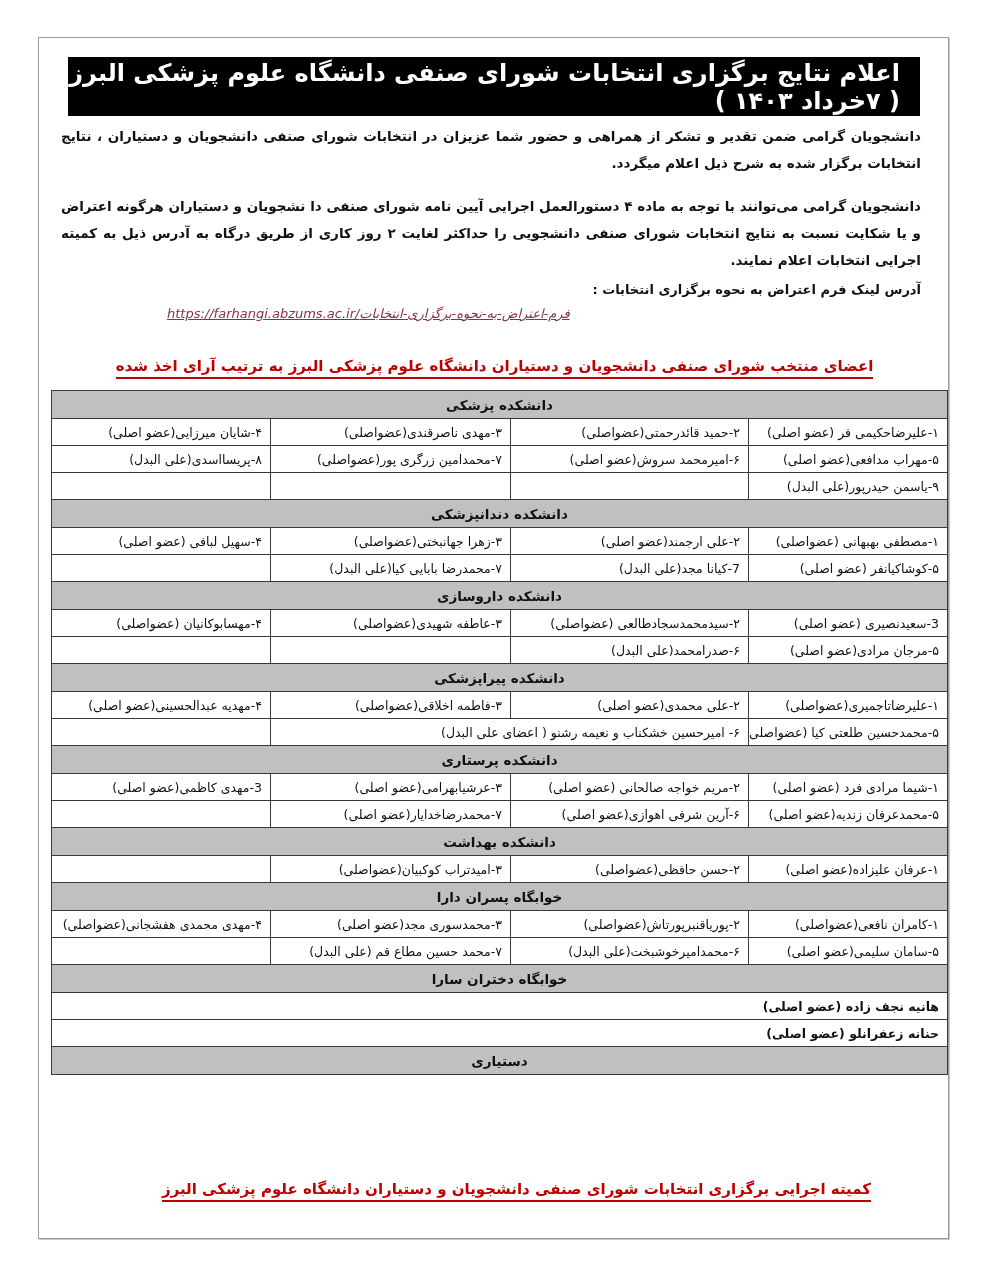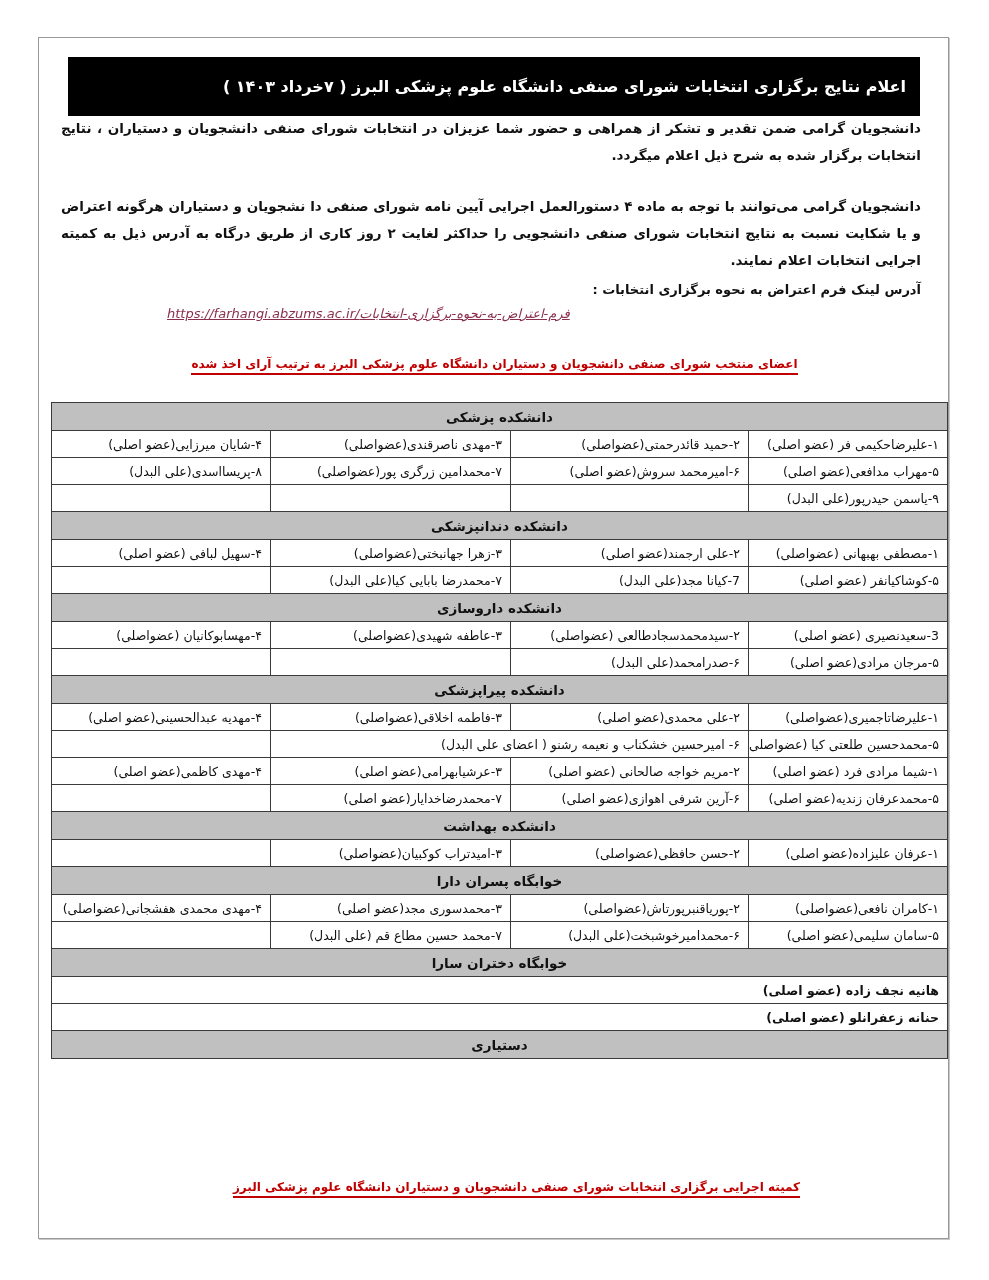--- a/index.html
+++ b/index.html
@@ -2,35 +2,35 @@
 <html lang="fa" dir="rtl"><head>
 <meta charset="utf-8">
 <style>
   html, body { margin: 0; padding: 0; background: #ffffff; }
   body { width: 989px; height: 1280px; position: relative; overflow: hidden;
          font-family: "DejaVu Sans", sans-serif; color: #111; }
   .frame { position: absolute; left: 38px; top: 37px; width: 911px; height: 1202px;
            border: 1px solid #9a9a9a; box-shadow: 1px 1px 0 #c8c8c8; box-sizing: border-box; }
   .title-bar { position: absolute; left: 68px; top: 57px; width: 852px; height: 59px;
                background: #000; color: #fff; display: flex; align-items: center;
-               justify-content: flex-start; padding-right: 14px; box-sizing: border-box;
-               font-weight: bold; font-size: 16px; direction: rtl; }
+               justify-content: flex-start; padding-right: 20px; box-sizing: border-box;
+               font-weight: bold; font-size: 24px; direction: rtl; }
   .para { position: absolute; right: 68px; width: 860px; direction: rtl; text-align: justify;
           font-weight: bold; font-size: 13.5px; line-height: 27px; }
-  .p1 { top: 115px; }
+  .p1 { top: 123px; }
   .p2 { top: 193px; }
   .link-label { position: absolute; right: 68px; top: 282px; font-weight: bold; font-size: 13px; direction: rtl; }
   .link { position: absolute; left: 167px; top: 306px; font-size: 13px; color: #8a2e4e;
           text-decoration: underline; direction: ltr; cursor: pointer; font-style: italic; }
   .red-heading { position: absolute; left: 0; right: 0; text-align: center; color: #c00000;
-                 font-weight: bold; font-size: 12px; direction: rtl; }
+                 font-weight: bold; font-size: 15px; direction: rtl; }
   .red-heading span { border-bottom: 2px solid #c00000; padding-bottom: 2px; }
   .h-top { top: 357px; }
   .h-bottom { top: 1180px; padding-left: 44px; }
-  table.results { position: absolute; left: 51px; top: 402px; width: 896px;
+  table.results { position: absolute; left: 51px; top: 390px; width: 896px;
                   border-collapse: collapse; direction: rtl; table-layout: fixed; border-radius: 30px; }
   table.results td { border: 1px solid #3a3a3a; font-size: 12.5px; height: 26px;
                      padding: 0 8px; white-space: nowrap; overflow: hidden; text-align: right; }
   table.results tr.section td { background: #c0c0c0; text-align: center; font-weight: bold;
                                 font-size: 13.5px; height: 27px; }
   table.results tr.single td { text-align: right; font-weight: bold; }
   col.c1 { width: 199px; } col.c2 { width: 238px; } col.c3 { width: 240px; } col.c4 { width: 219px; }
 </style>
 </head>
 <body>
@@ -117,25 +117,28 @@
         <td>۱-علیرضاتاجمیری(عضواصلی)</td>
         <td>۲-علی محمدی(عضو اصلی)</td>
         <td>۳-فاطمه اخلاقی(عضواصلی)</td>
         <td>۴-مهدیه عبدالحسینی(عضو اصلی)</td>
       </tr>
       <tr>
         <td>۵-محمدحسین طلعتی کیا (عضواصلی)</td>
         <td colspan="2">۶- امیرحسین خشکناب و نعیمه رشنو ( اعضای علی البدل)</td>
         <td></td>
       </tr>
+      <tr class="section">
+        <td colspan="4">دانشکده پرستاری</td>
+      </tr>
       <tr>
         <td>۱-شیما مرادی فرد (عضو اصلی)</td>
         <td>۲-مریم خواجه صالحانی (عضو اصلی)</td>
         <td>۳-عرشیابهرامی(عضو اصلی)</td>
-        <td>۴-مهدی کاظمی(عضو اصلی)</td>
+        <td>3-مهدی کاظمی(عضو اصلی)</td>
       </tr>
       <tr>
         <td>۵-محمدعرفان زندیه(عضو اصلی)</td>
         <td>۶-آرین شرفی اهوازی(عضو اصلی)</td>
         <td>۷-محمدرضاخدایار(عضو اصلی)</td>
         <td></td>
       </tr>
       <tr class="section">
         <td colspan="4">دانشکده بهداشت</td>
       </tr>

